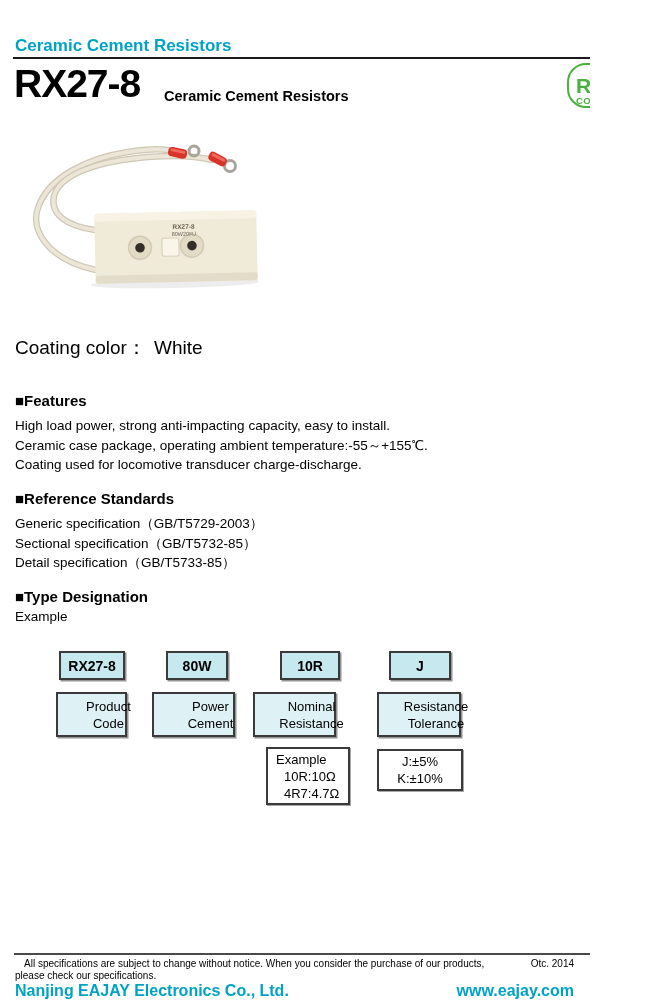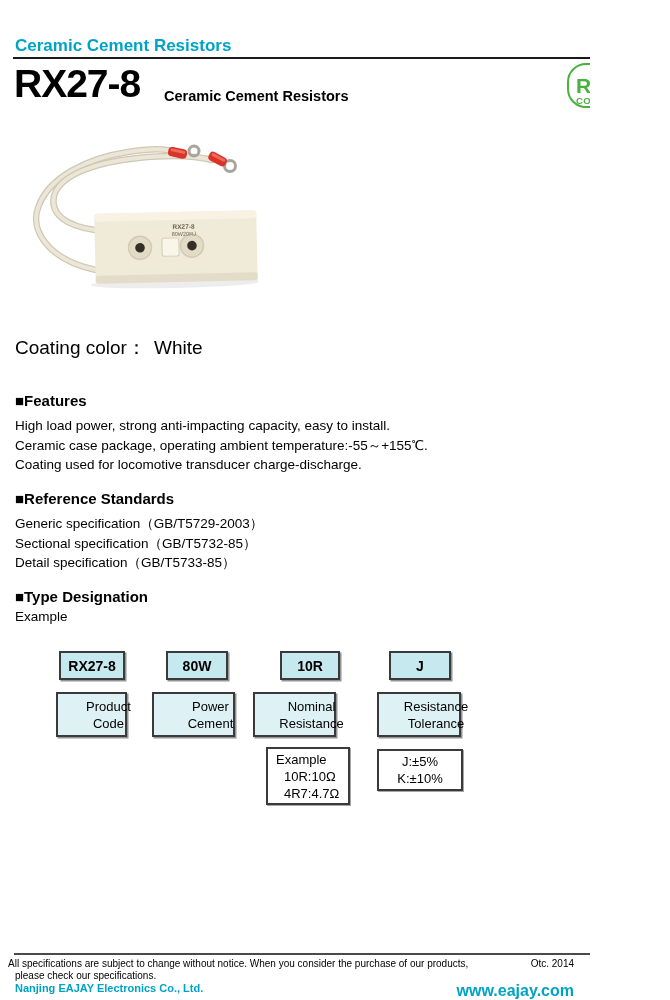--- a/index.html
+++ b/index.html
@@ -41,24 +41,24 @@
   .tbox.code{background:var(--box-code-fill,#c6e9ef);font-weight:bold;font-size:14px;top:651px;height:29px;}
   .tbox.label{background:var(--box-label-fill,#def2f5);font-size:13px;line-height:17px;top:692px;height:45px;flex-direction:column;padding-left:34px;}
   .tbox.note{background:#ffffff;font-size:13px;line-height:17px;flex-direction:column;box-shadow:1px 1px 0 rgba(60,60,60,0.45);}
   .c0{left:59px;width:66px;} .c1{left:166px;width:62px;} .c2{left:280px;width:60px;} .c3{left:389px;width:62px;}
   .l0{left:56px;width:71px;} .l1{left:152px;width:83px;} .l2{left:253px;width:83px;} .l3{left:377px;width:84px;}
   .n2{left:266px;width:84px;top:747px;height:58px;align-items:flex-start;padding-left:8px;text-align:left;}
   .n2 .ind{margin-left:8px;}
   .n3{left:377px;width:86px;top:749px;height:42px;}
   
   .footer-rule{position:absolute;left:14px;top:953px;width:643px;border-top:2px solid #4a4a4a;}
-  .f-disc1{position:absolute;left:8px;top:958px;font-size:10px;}
+  .f-disc1{position:absolute;left:24px;top:958px;font-size:10px;}
   .f-disc2{position:absolute;left:15px;top:970px;font-size:10px;}
   .f-date{position:absolute;right:16px;top:958px;font-size:10px;}
-  .f-company{position:absolute;left:15px;top:982px;font-size:11px;font-weight:bold;color:var(--accent,#00a3c6);}
+  .f-company{position:absolute;left:15px;top:982px;font-size:16px;font-weight:bold;color:var(--accent,#00a3c6);}
   .f-site{position:absolute;right:16px;top:982px;font-size:16px;font-weight:bold;color:var(--accent,#00a3c6);}
   .logo-blue{fill:var(--logo-blue,#1e9cd7);} .logo-green{fill:var(--logo-green,#7ac143);}
   .rohs-stroke{stroke:var(--rohs-green,#4ab03e);} .rohs-fill{fill:var(--rohs-green,#4ab03e);}
 </style>
 </head>
 <body>
 
 <div class="page">
 
   <div class="category">Ceramic Cement Resistors</div>

